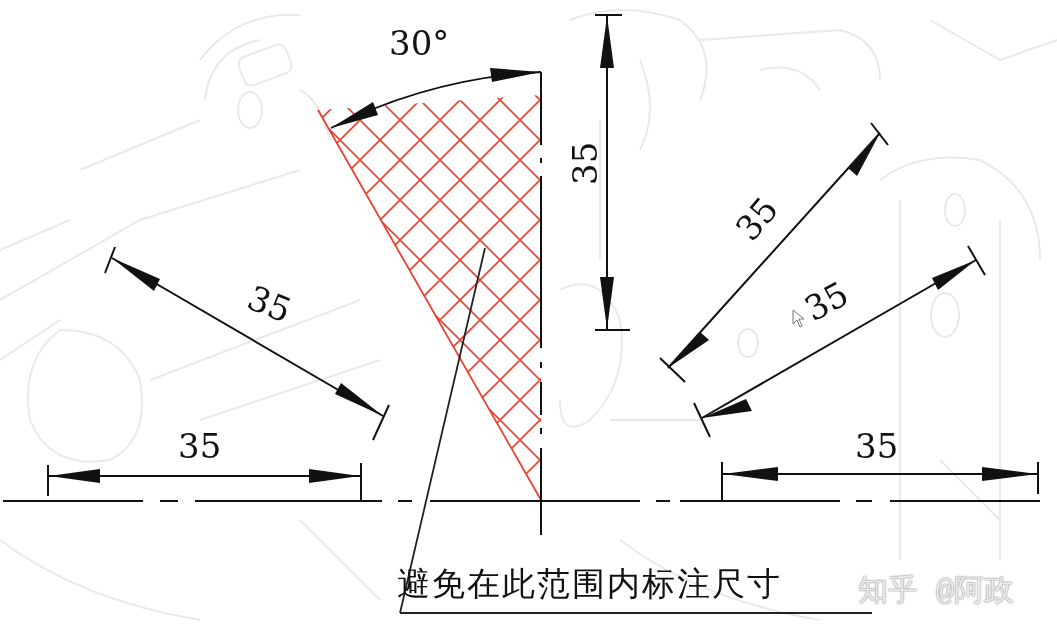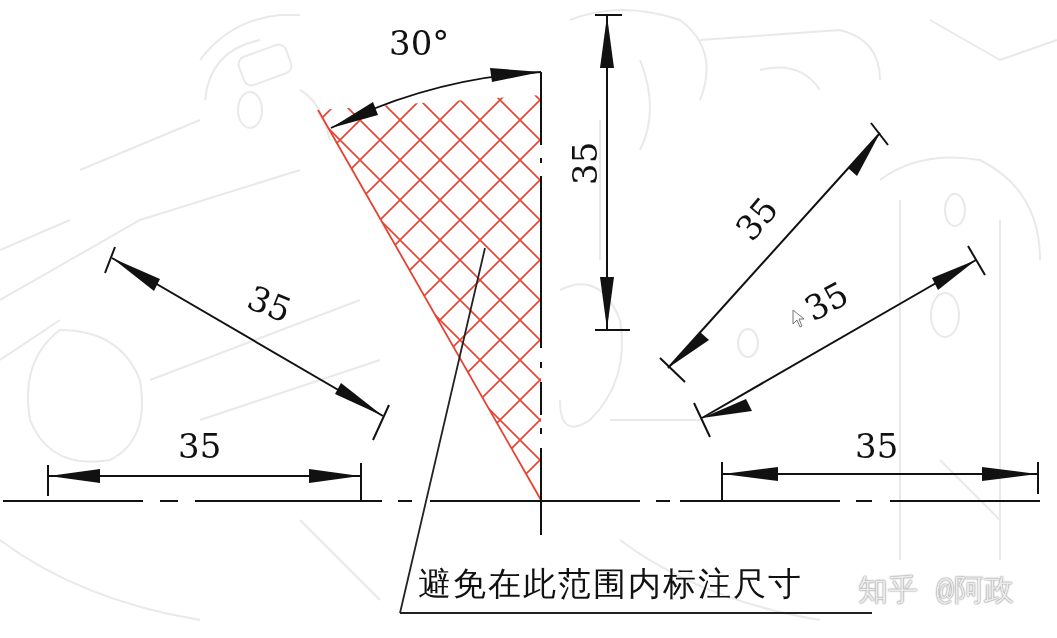--- a/index.html
+++ b/index.html
@@ -1,20 +1,20 @@
 <!DOCTYPE html>
 <html><head>
 <meta charset="utf-8">
 <style>
   html, body { margin: 0; padding: 0; background: #ffffff; }
   body { width: 1057px; height: 638px; overflow: hidden; position: relative;
          font-family: "DejaVu Serif", "Liberation Serif", serif; }
   #canvas { position: absolute; left: 0; top: 0; width: 1057px; height: 638px; }
   .dimtext { font-family: "DejaVu Serif", "Liberation Serif", serif; font-size: 34px; fill: #111; }
-  .note { position: absolute; left: 418px; top: 562px; font-family: "DejaVu Sans", "Liberation Sans", sans-serif;
+  .note { position: absolute; left: 397px; top: 562px; font-family: "DejaVu Sans", "Liberation Sans", sans-serif;
           font-size: 33px; color: #111; letter-spacing: 2px; white-space: nowrap; }
   .watermark { position: absolute; left: 858px; top: 570px; font-family: Liberation Mono, monospace;
                font-size: 30px; color: rgba(255,255,255,0.85);
                text-shadow: 0 0 1px #777, 0 0 2px #999; white-space: nowrap; }
   .cursor { position: absolute; left: 792px; top: 309px; }
 </style>
 </head>
 <body>
 
 <svg id="canvas" width="1057" height="638" viewBox="0 0 1057 638" xmlns="http://www.w3.org/2000/svg">

